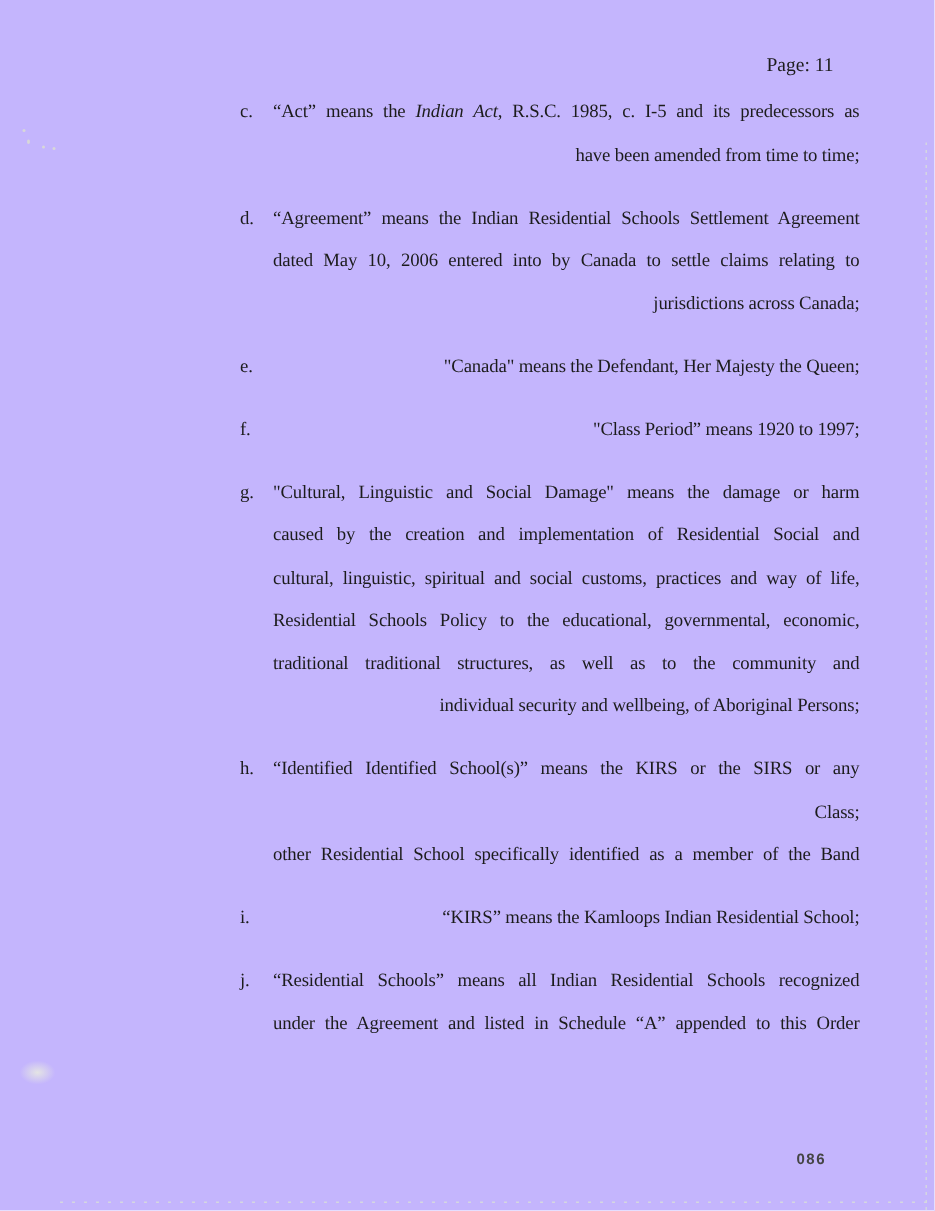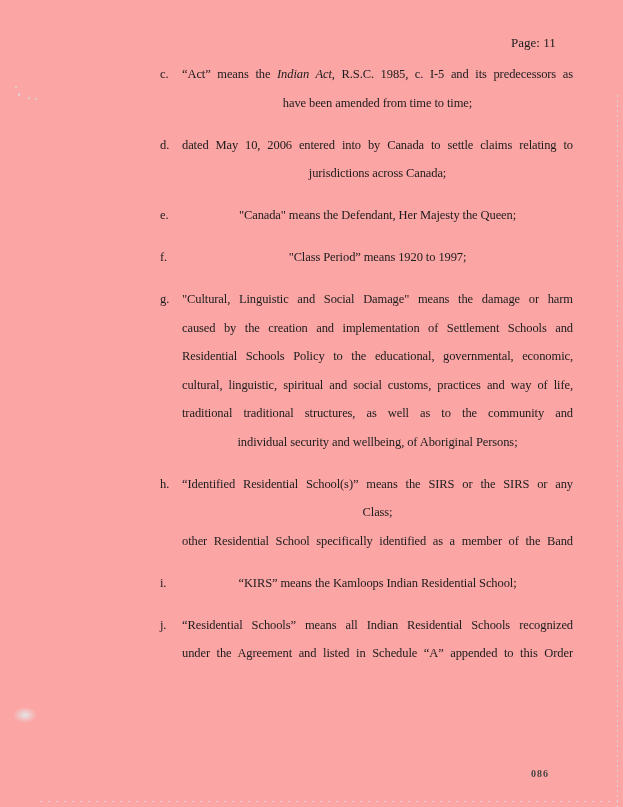--- a/index.html
+++ b/index.html
@@ -1,20 +1,20 @@
 <!DOCTYPE html>
 <html><head>
 <meta charset="utf-8">
 <style>
   html, body { margin: 0; padding: 0; background: #ffffff; }
   .page {
     position: relative;
     width: 623px;
     height: 807px;
-    background: #fca5a5;
+    background: #c4b5fd;
     overflow: hidden;
     font-family: "Liberation Serif", serif;
     color: #1c1c1c;
   }
   .page-label {
     position: absolute;
     top: 35px;
     left: 511px;
     font-size: 13px;
     white-space: nowrap;
@@ -32,34 +32,34 @@
     position: relative;
     padding-left: 22px;
     margin-bottom: 13.5px;
   }
   .def-letter {
     position: absolute;
     left: 0;
     top: 0;
   }
   .line {
-    text-align: center;
+    text-align: right;
     white-space: normal;
   }
   .line.just {
     text-align: justify;
     text-align-last: justify;
     -moz-text-align-last: justify;
   }
   .italic { font-style: italic; }
   .stamp {
     position: absolute;
     left: 531px;
     top: 768px;
-    font-family: Liberation Serif, serif;
+    font-family: Liberation Sans, sans-serif;
     font-size: 10px;
     font-weight: bold;
     color: #454545;
     letter-spacing: 1px;
   }
   
   .edge-right {
     position: absolute;
     top: 95px;
     bottom: 0;
@@ -96,43 +96,44 @@
   <div class="page-label">Page: 11</div>
 
   <div class="defs">
       <div class="def-item">
         <span class="def-letter">c.</span>
         <div class="line just"><span>“Act” means the </span><span class="italic">Indian Act</span><span>, R.S.C. 1985, c. I-5 and its predecessors as</span></div>
         <div class="line"><span>have been amended from time to time;</span></div>
       </div>
       <div class="def-item">
         <span class="def-letter">d.</span>
+        <div class="line just"><span>“Agreement” means the Indian Residential Schools Settlement Agreement</span></div>
         <div class="line just"><span>dated May 10, 2006 entered into by Canada to settle claims relating to</span></div>
         <div class="line"><span>jurisdictions across Canada;</span></div>
       </div>
       <div class="def-item">
         <span class="def-letter">e.</span>
         <div class="line"><span>"Canada" means the Defendant, Her Majesty the Queen;</span></div>
       </div>
       <div class="def-item">
         <span class="def-letter">f.</span>
         <div class="line"><span>"Class Period” means 1920 to 1997;</span></div>
       </div>
       <div class="def-item">
         <span class="def-letter">g.</span>
         <div class="line just"><span>"Cultural, Linguistic and Social Damage" means the damage or harm</span></div>
-        <div class="line just"><span>caused by the creation and implementation of Settlement Schools and</span></div>
+        <div class="line just"><span>caused by the creation and implementation of Residential Social and</span></div>
+        <div class="line just"><span>cultural, linguistic, spiritual and social customs, practices and way of life,</span></div>
         <div class="line just"><span>Residential Schools Policy to the educational, governmental, economic,</span></div>
-        <div class="line just"><span>cultural, linguistic, spiritual and social customs, practices and way of life,</span></div>
         <div class="line just"><span>traditional traditional structures, as well as to the community and</span></div>
         <div class="line"><span>individual security and wellbeing, of Aboriginal Persons;</span></div>
       </div>
       <div class="def-item">
         <span class="def-letter">h.</span>
-        <div class="line just"><span>“Identified Residential School(s)” means the SIRS or the SIRS or any</span></div>
+        <div class="line just"><span>“Identified Identified School(s)” means the KIRS or the SIRS or any</span></div>
         <div class="line"><span>Class;</span></div>
         <div class="line just"><span>other Residential School specifically identified as a member of the Band</span></div>
       </div>
       <div class="def-item">
         <span class="def-letter">i.</span>
         <div class="line"><span>“KIRS” means the Kamloops Indian Residential School;</span></div>
       </div>
       <div class="def-item">
         <span class="def-letter">j.</span>
         <div class="line just"><span>“Residential Schools” means all Indian Residential Schools recognized</span></div>

